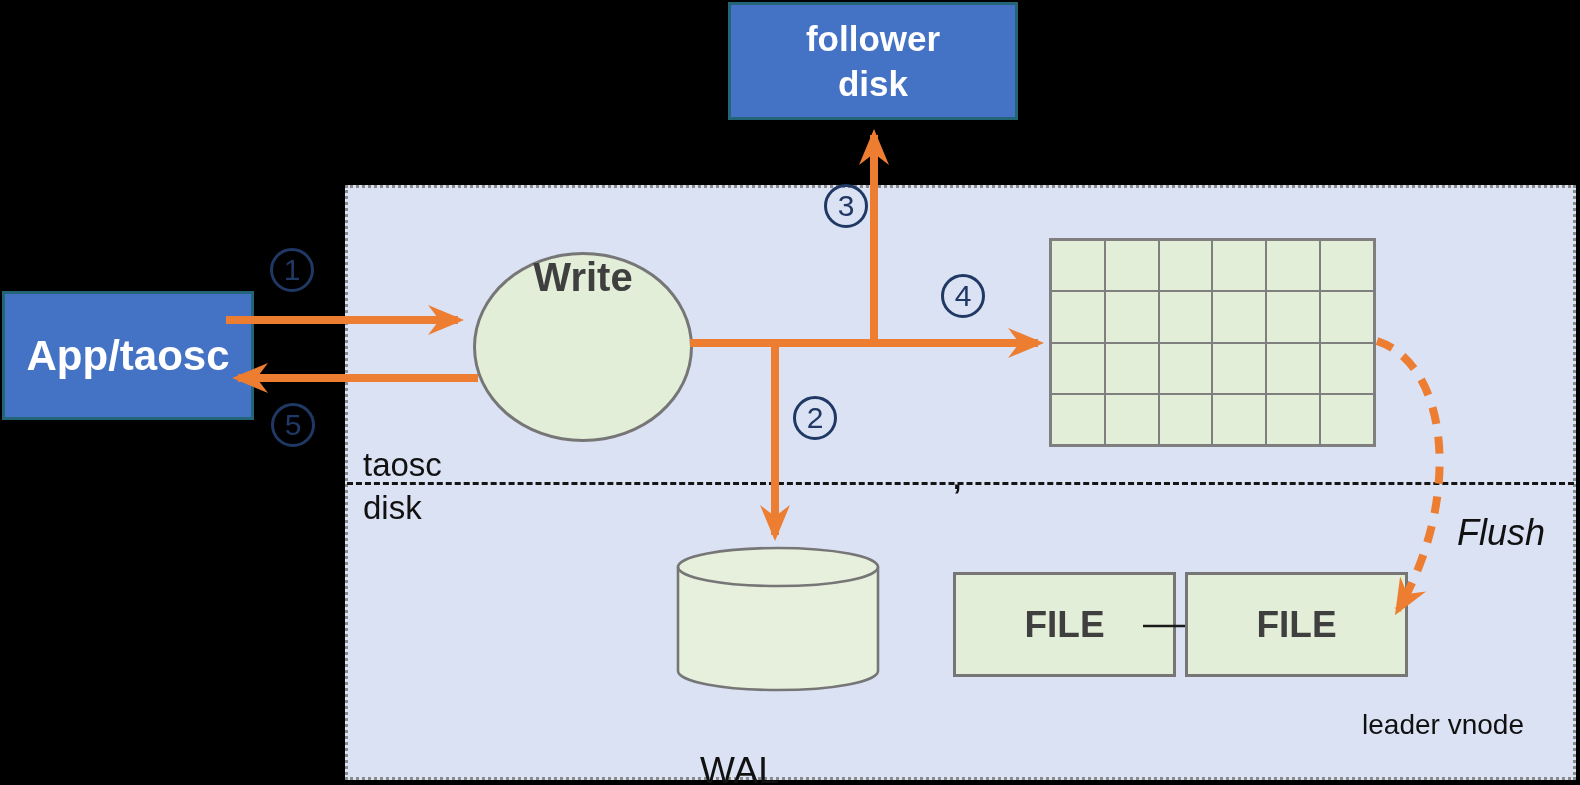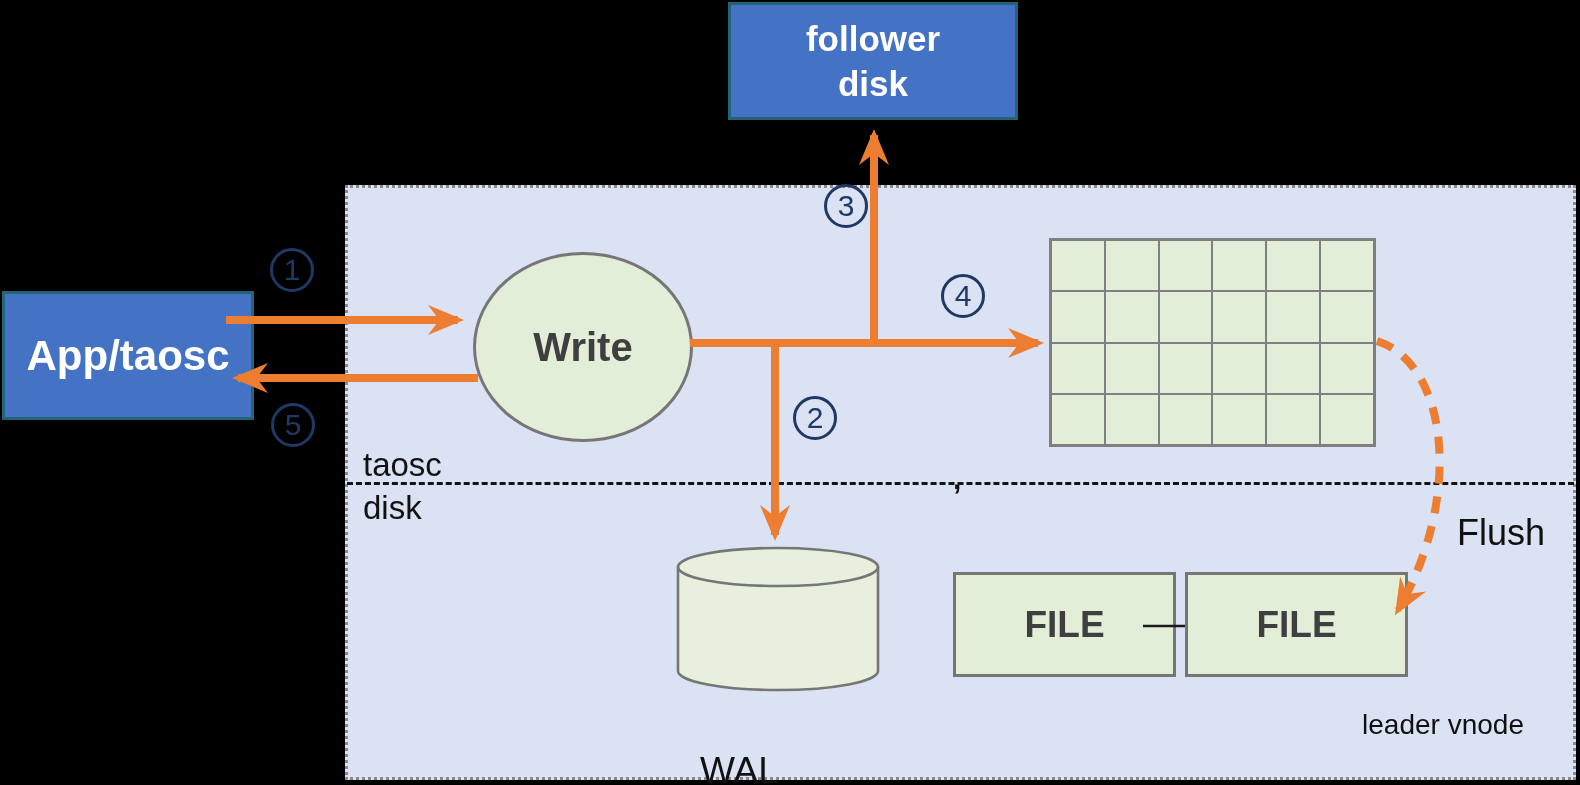--- a/index.html
+++ b/index.html
@@ -24,35 +24,35 @@
     background:var(--container-fill);border:3px dotted #8a8a8a;}
 
   
   .divider{position:absolute;left:347px;top:482px;width:1227px;height:0;
     border-top:3px dashed #151515;}
 
   .plainlabel{position:absolute;color:var(--plain-text);font-size:33px;line-height:1.1;white-space:nowrap;}
   .lbl-memory{left:363px;top:447px;}
   .lbl-disk{left:363px;top:490px;}
   .lbl-leader{left:1330px;top:710px;width:226px;text-align:center;font-size:28px;}
-  .lbl-flush{left:1457px;top:513px;font-size:36px;}
+  .lbl-flush{left:1457px;top:513px;font-size:36px;font-style:italic;}
   .lbl-wal{left:700px;top:751px;width:156px;text-align:left;font-size:37px;}
   .lbl-comma{left:953px;top:462px;font-size:30px;font-weight:bold;}
 
   
   .bluenode{position:absolute;background:var(--node-blue);border:3px solid var(--node-blue-border);
     display:flex;flex-direction:column;align-items:center;justify-content:center;
     color:#fff;font-weight:bold;text-align:center;}
   .node-app{left:2px;top:291px;width:252px;height:129px;font-size:42px;}
   .node-follower{left:728px;top:2px;width:290px;height:118px;font-size:35px;line-height:1.3;}
 
   
   .node-write{position:absolute;left:473px;top:252px;width:220px;height:190px;border-radius:50%;
     background:var(--node-green);border:3px solid var(--node-green-border);
-    display:flex;align-items:center;justify-content:center;
+    display:flex;justify-content:center;
     color:var(--dark-text);font-weight:bold;font-size:40px;}
 
   
   .memgrid{position:absolute;left:1049px;top:238px;width:327px;height:209px;
     display:grid;border:2px solid #7F7F7F;background:var(--node-green);}
   .memgrid .cell{border:1.4px solid #7F7F7F;background:var(--node-green);}
 
   
   .filenode{position:absolute;width:223px;height:105px;background:var(--node-green);
     border:3px solid var(--node-green-border);display:flex;align-items:center;justify-content:center;

